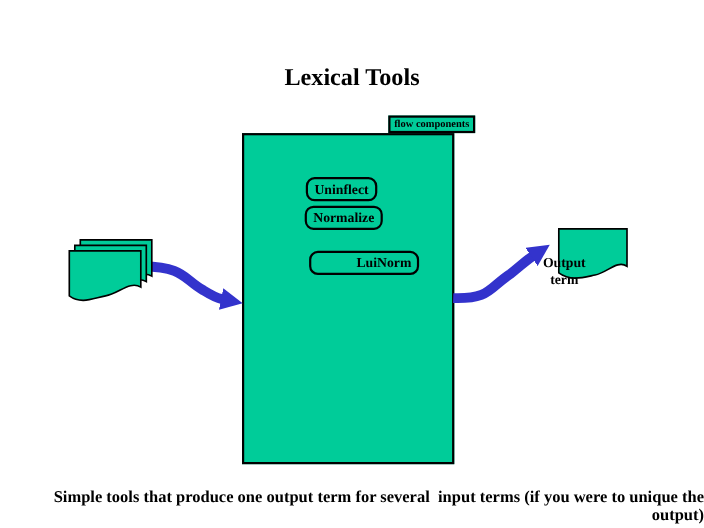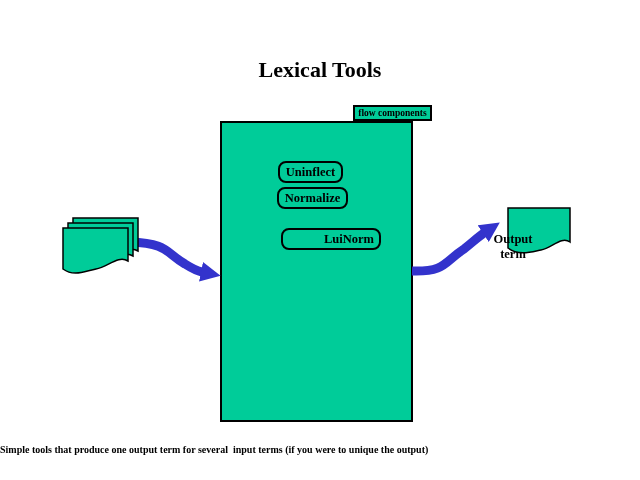--- a/index.html
+++ b/index.html
@@ -46,22 +46,22 @@
   .page{fill:var(--shape_fill);stroke:var(--outline);stroke-width:1.5;}
   .flow-arrow{fill:none;stroke:var(--arrow);stroke-width:9;}
   .ah{fill:var(--arrow);}
   .pagelabel{
     position:absolute;font-weight:bold;font-size:12.5px;text-align:center;
     white-space:pre-line;line-height:15px;
   }
   #input-label{left:63px;top:231px;width:65px;}
   #output-label{left:482px;top:211px;width:62px;margin-top:21px;}
   .caption{
-    position:absolute;top:444px;left:0;right:0;text-align:left;
-    font-weight:bold;font-size:10px;white-space:pre-wrap;
+    position:absolute;top:444px;left:0;right:0;text-align:right;
+    font-weight:bold;font-size:15px;white-space:pre-wrap;
   }
 </style>
 </head>
 <body>
 
 <div class="stage">
 
   <div class="title">Lexical Tools</div>
 
   <div class="flowbox">flow components</div>

